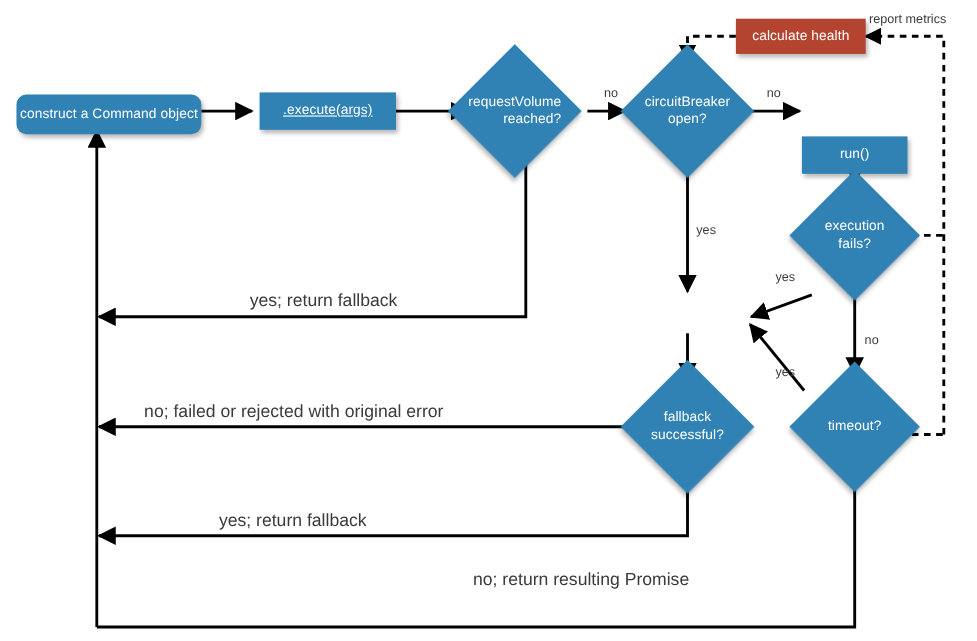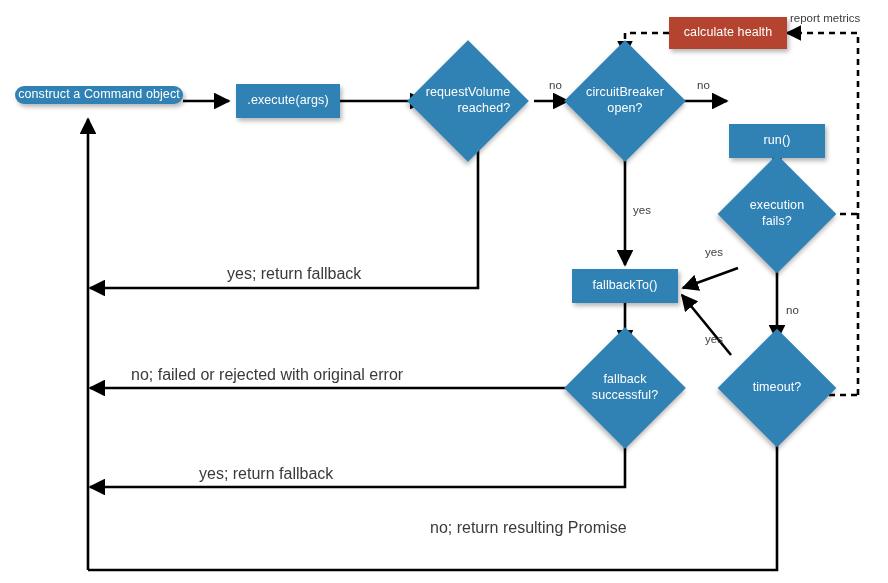--- a/index.html
+++ b/index.html
@@ -127,25 +127,25 @@
       <path d="M 669 33 L 625 33 L 625 55" marker-end="url(#ahd)"></path>
 
       <path d="M 858 395 L 858 33 L 787 33" marker-end="url(#ahd)"></path>
 
       <path d="M 818 214 L 858 214"></path>
 
       <path d="M 818 395 L 858 395"></path>
     </g>
   </svg>
 
-  <div class="node rounded" style="left:15px; top:86px; width:168px; height:18px;">
+  <div class="node rounded" style="left:15px; top:86px; width:168px; height:36px;">
     <span class="lbl">construct a Command object</span>
   </div>
 
-  <div class="node rect" style="left:236px; top:84px; width:104px; height:34px;">
+  <div class="node rect" style="left:236px; top:84px; width:124px; height:34px;text-decoration:underline;">
     <span class="lbl">.execute(args)</span>
   </div>
 
   <div class="node diamond" style="left:425px; top:58px; width:86px; height:86px;text-align:right;">
     <div class="dshape"></div>
     <span class="lbl"><span>requestVolume</span><br><span>reached?</span></span>
   </div>
 
   <div class="node diamond" style="left:582px; top:58px; width:86px; height:86px;">
     <div class="dshape"></div>
@@ -158,23 +158,20 @@
 
   <div class="node red" style="left:669px; top:17px; width:118px; height:32px;">
     <span class="lbl">calculate health</span>
   </div>
 
   <div class="node diamond" style="left:735px; top:172px; width:84px; height:84px;">
     <div class="dshape"></div>
     <span class="lbl"><span>execution</span><br><span>fails?</span></span>
   </div>
 
-  <div class="node rect" style="left:572px; top:269px; width:106px; height:34px;">
-    <span class="lbl">fallbackTo()</span>
-  </div>
 
   <div class="node diamond" style="left:582px; top:345px; width:86px; height:86px;">
     <div class="dshape"></div>
     <span class="lbl"><span>fallback</span><br><span>successful?</span></span>
   </div>
 
   <div class="node diamond" style="left:735px; top:346px; width:84px; height:84px;">
     <div class="dshape"></div>
     <span class="lbl">timeout?</span>
   </div>

